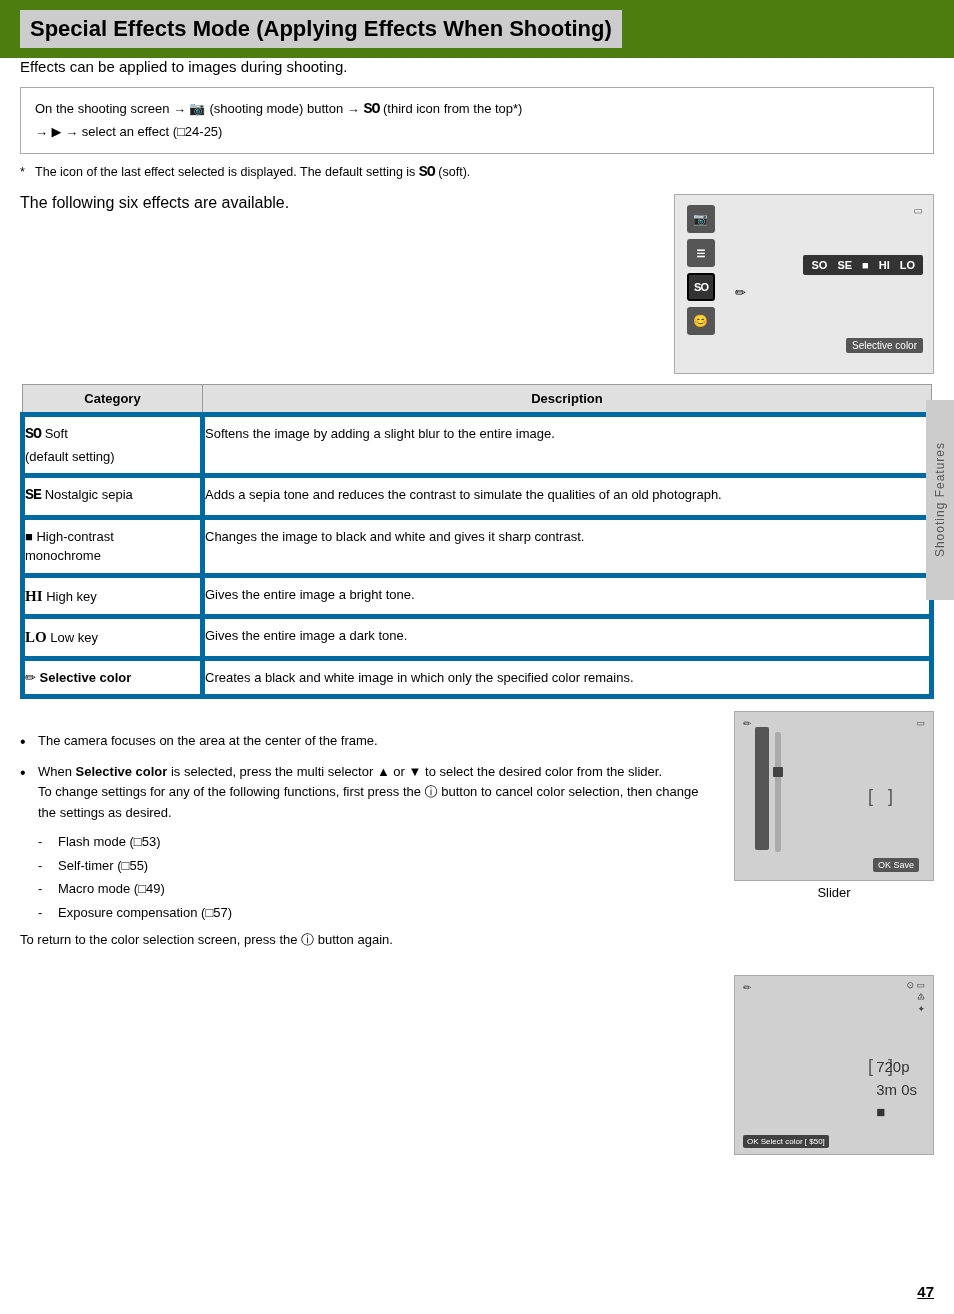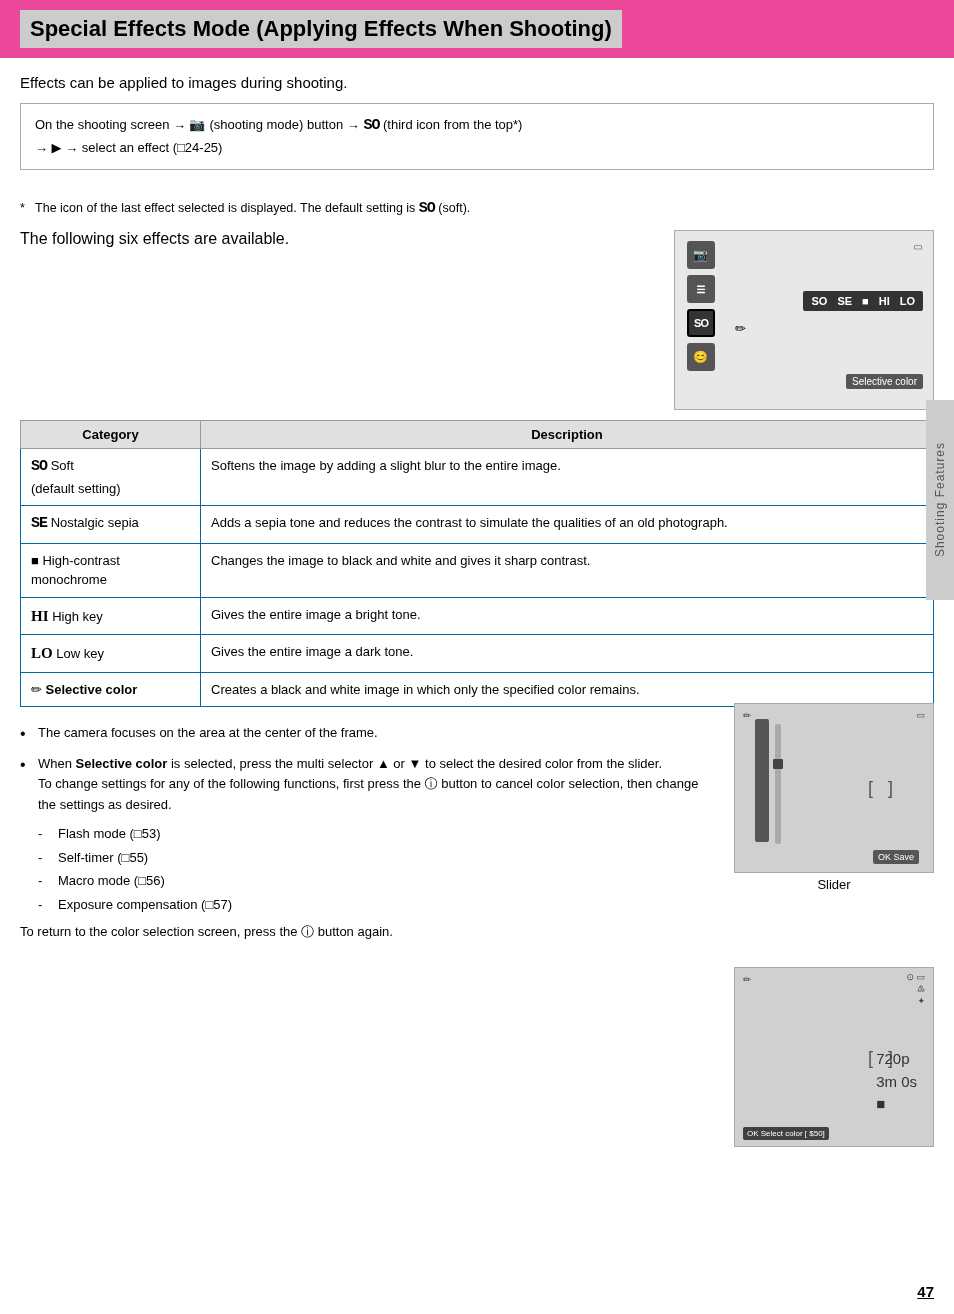--- a/index.html
+++ b/index.html
@@ -16,23 +16,22 @@
     .page-container {
       width: 954px;
       min-height: 1314px;
       padding: 0;
       position: relative;
       background: #fff;
     }
 
     
     .page-header {
-      background: #ec4899;
+      background: #4d7c0f;
       padding: 10px 20px 10px 20px;
-      margin-bottom: 16px;
     }
     .page-header h1 {
       font-size: 22px;
       font-weight: bold;
       color: #000;
       background: #ccc;
       padding: 6px 10px;
       display: inline-block;
     }
 
@@ -43,21 +42,21 @@
 
     .intro-text {
       font-size: 15px;
       margin-bottom: 12px;
     }
 
     
     .instruction-box {
       border: 1px solid #aaa;
       padding: 10px 14px;
-      margin-bottom: 28px;
+      margin-bottom: 8px;
       font-size: 13px;
       line-height: 1.6;
     }
     .instruction-box .arrow { font-weight: bold; }
 
     .footnote {
       font-size: 12.5px;
       margin-bottom: 10px;
       line-height: 1.5;
     }
@@ -143,34 +142,34 @@
       right: 10px;
       top: 10px;
       font-size: 10px;
       color: #555;
     }
 
     
     .effects-table {
       width: 100%;
       border-collapse: collapse;
-      margin-bottom: 16px;
+      margin-bottom: 32px;
       clear: both;
     }
     .effects-table th {
       background: #e0e0e0;
       border: 1px solid #999;
       padding: 6px 12px;
       text-align: center;
       font-size: 13px;
       font-weight: bold;
     }
     .effects-table td {
-      border: 1px solid #0369a1;
-      padding: 7px 10px;
+      border: 5px solid #0369a1;
+      padding: 7px 0;
       font-size: 13px;
       vertical-align: top;
       line-height: 1.5;
     }
     .effects-table .cat-col {
       width: 180px;
       font-weight: normal;
     }
 
     
@@ -514,21 +513,21 @@
           <div class="sub-bullet-item">
             <span class="sub-dash">-</span>
             <span>Flash mode (□53)</span>
           </div>
           <div class="sub-bullet-item">
             <span class="sub-dash">-</span>
             <span>Self-timer (□55)</span>
           </div>
           <div class="sub-bullet-item">
             <span class="sub-dash">-</span>
-            <span>Macro mode (□56)</span>
+            <span>Macro mode (□49)</span>
           </div>
           <div class="sub-bullet-item">
             <span class="sub-dash">-</span>
             <span>Exposure compensation (□57)</span>
           </div>
         </div>
 
         <p class="continue-text">
           To return to the color selection screen, press the ⓘ button again.
         </p>

